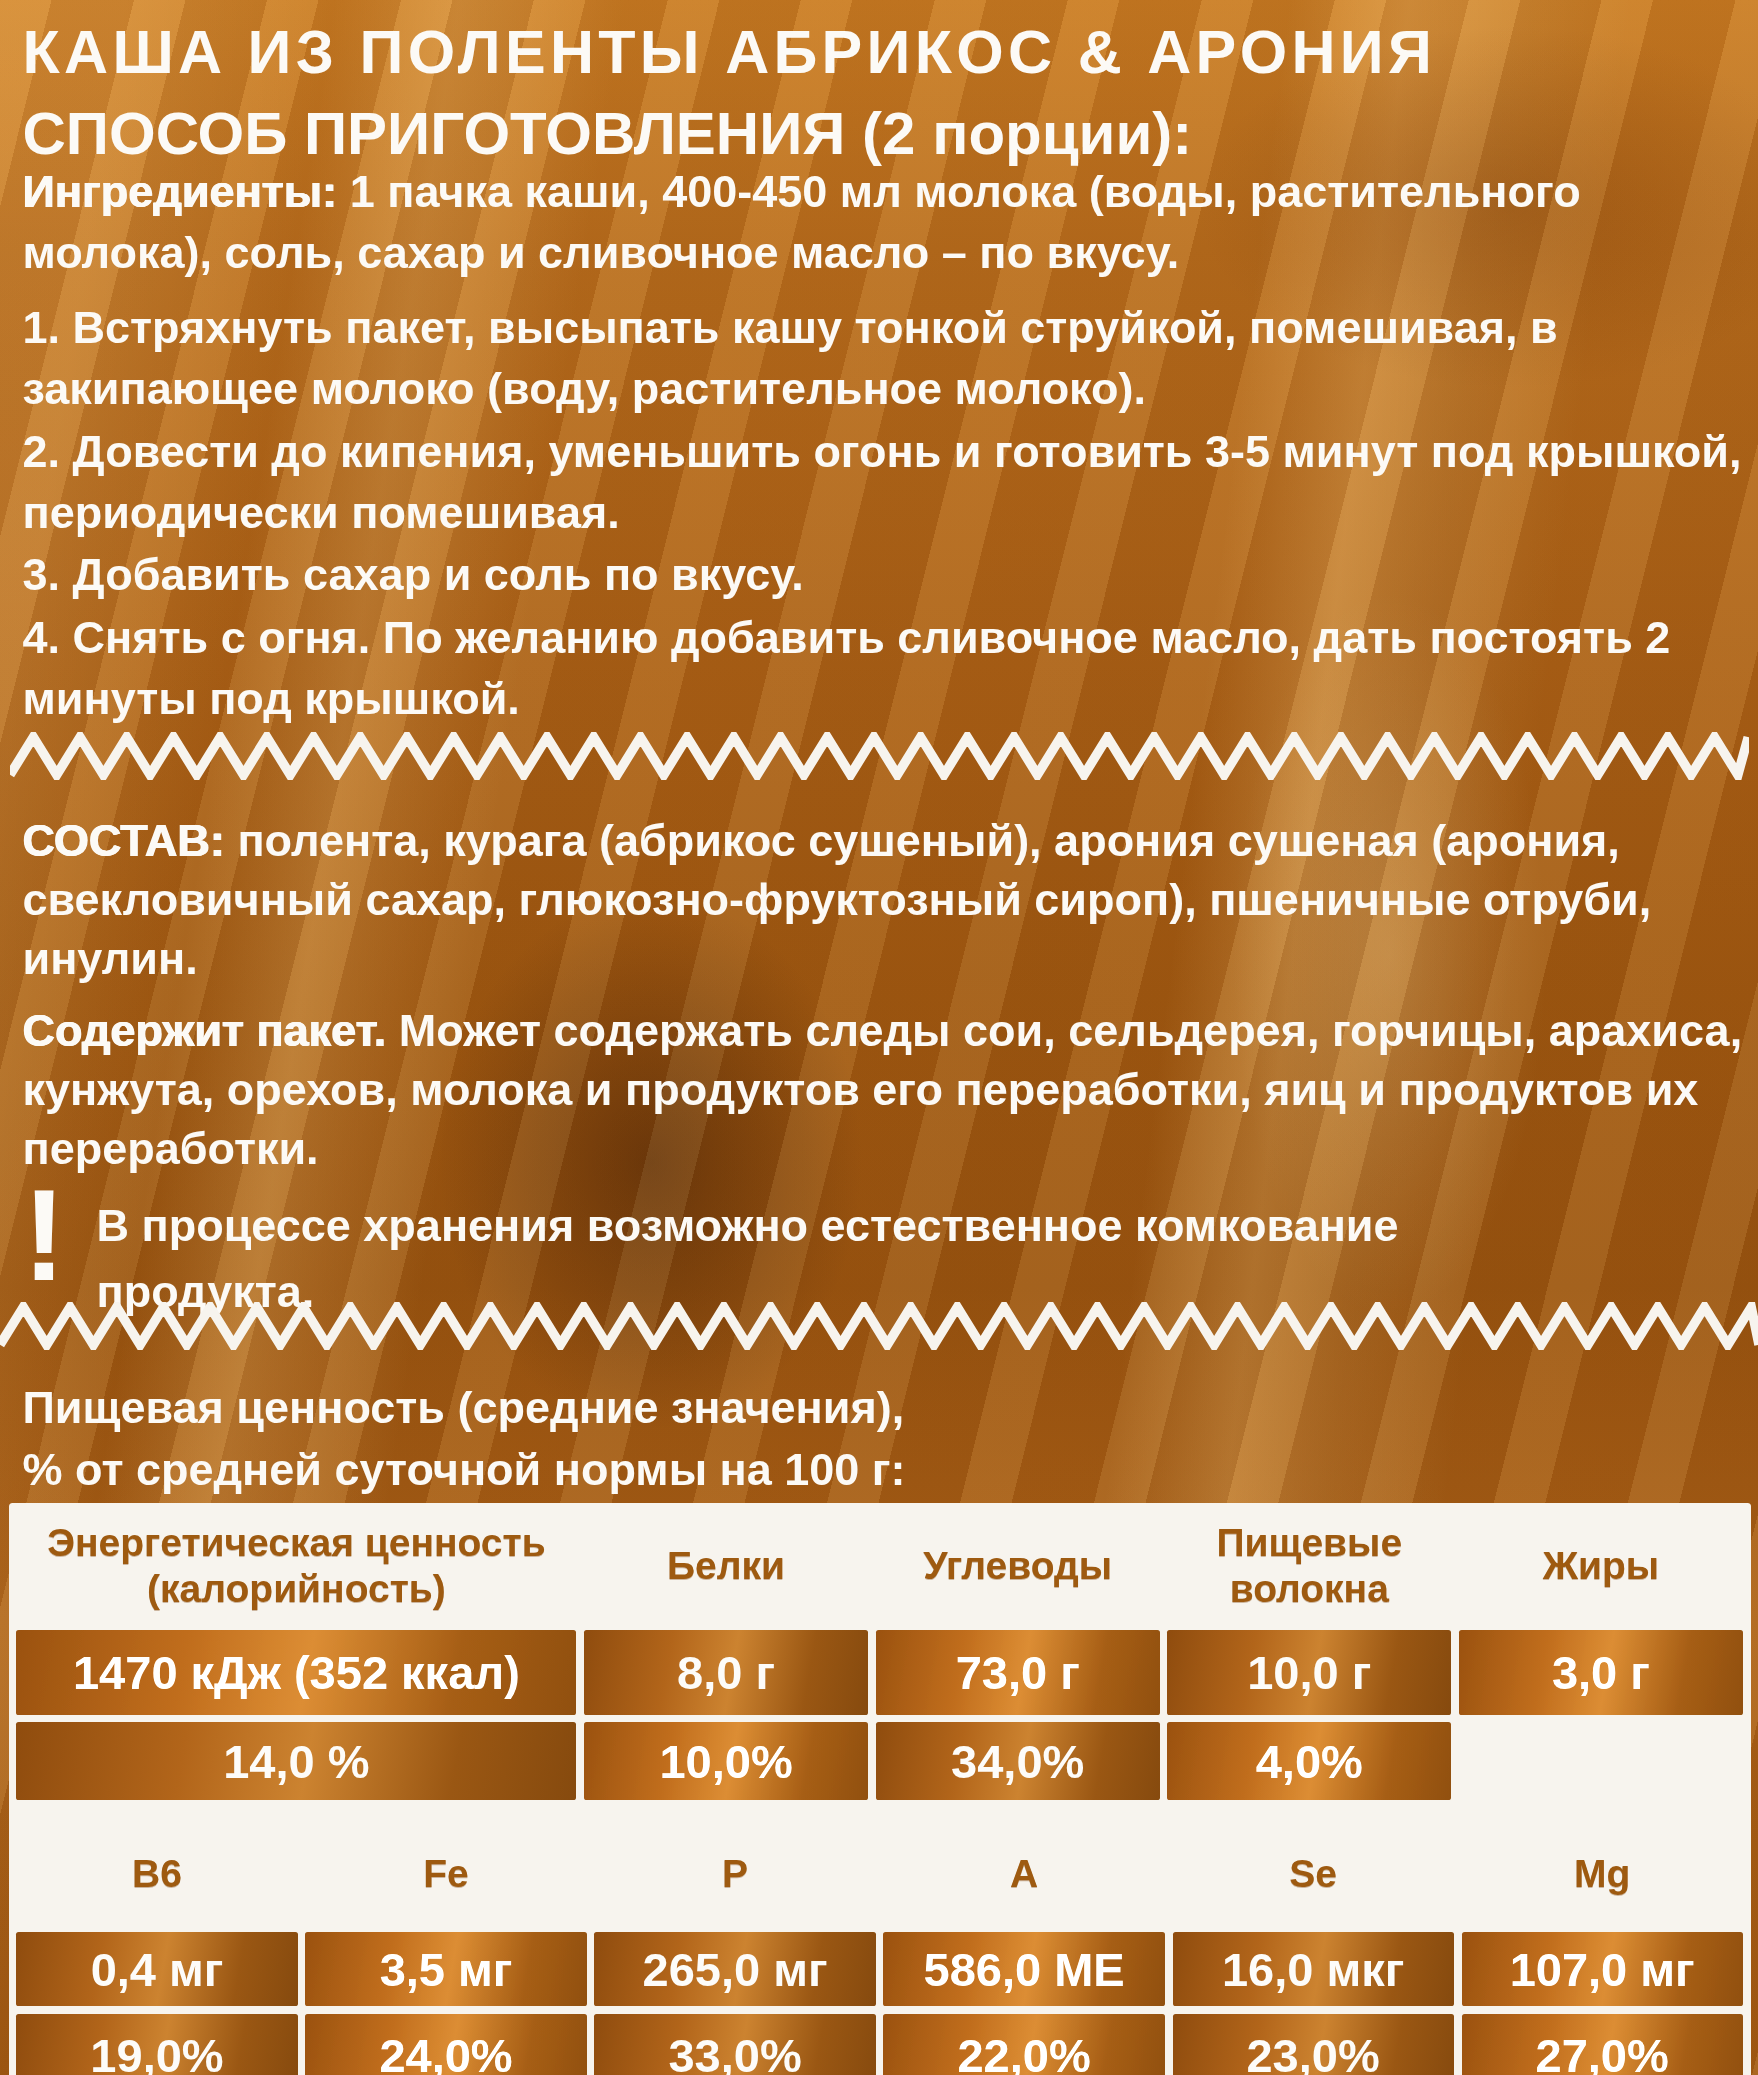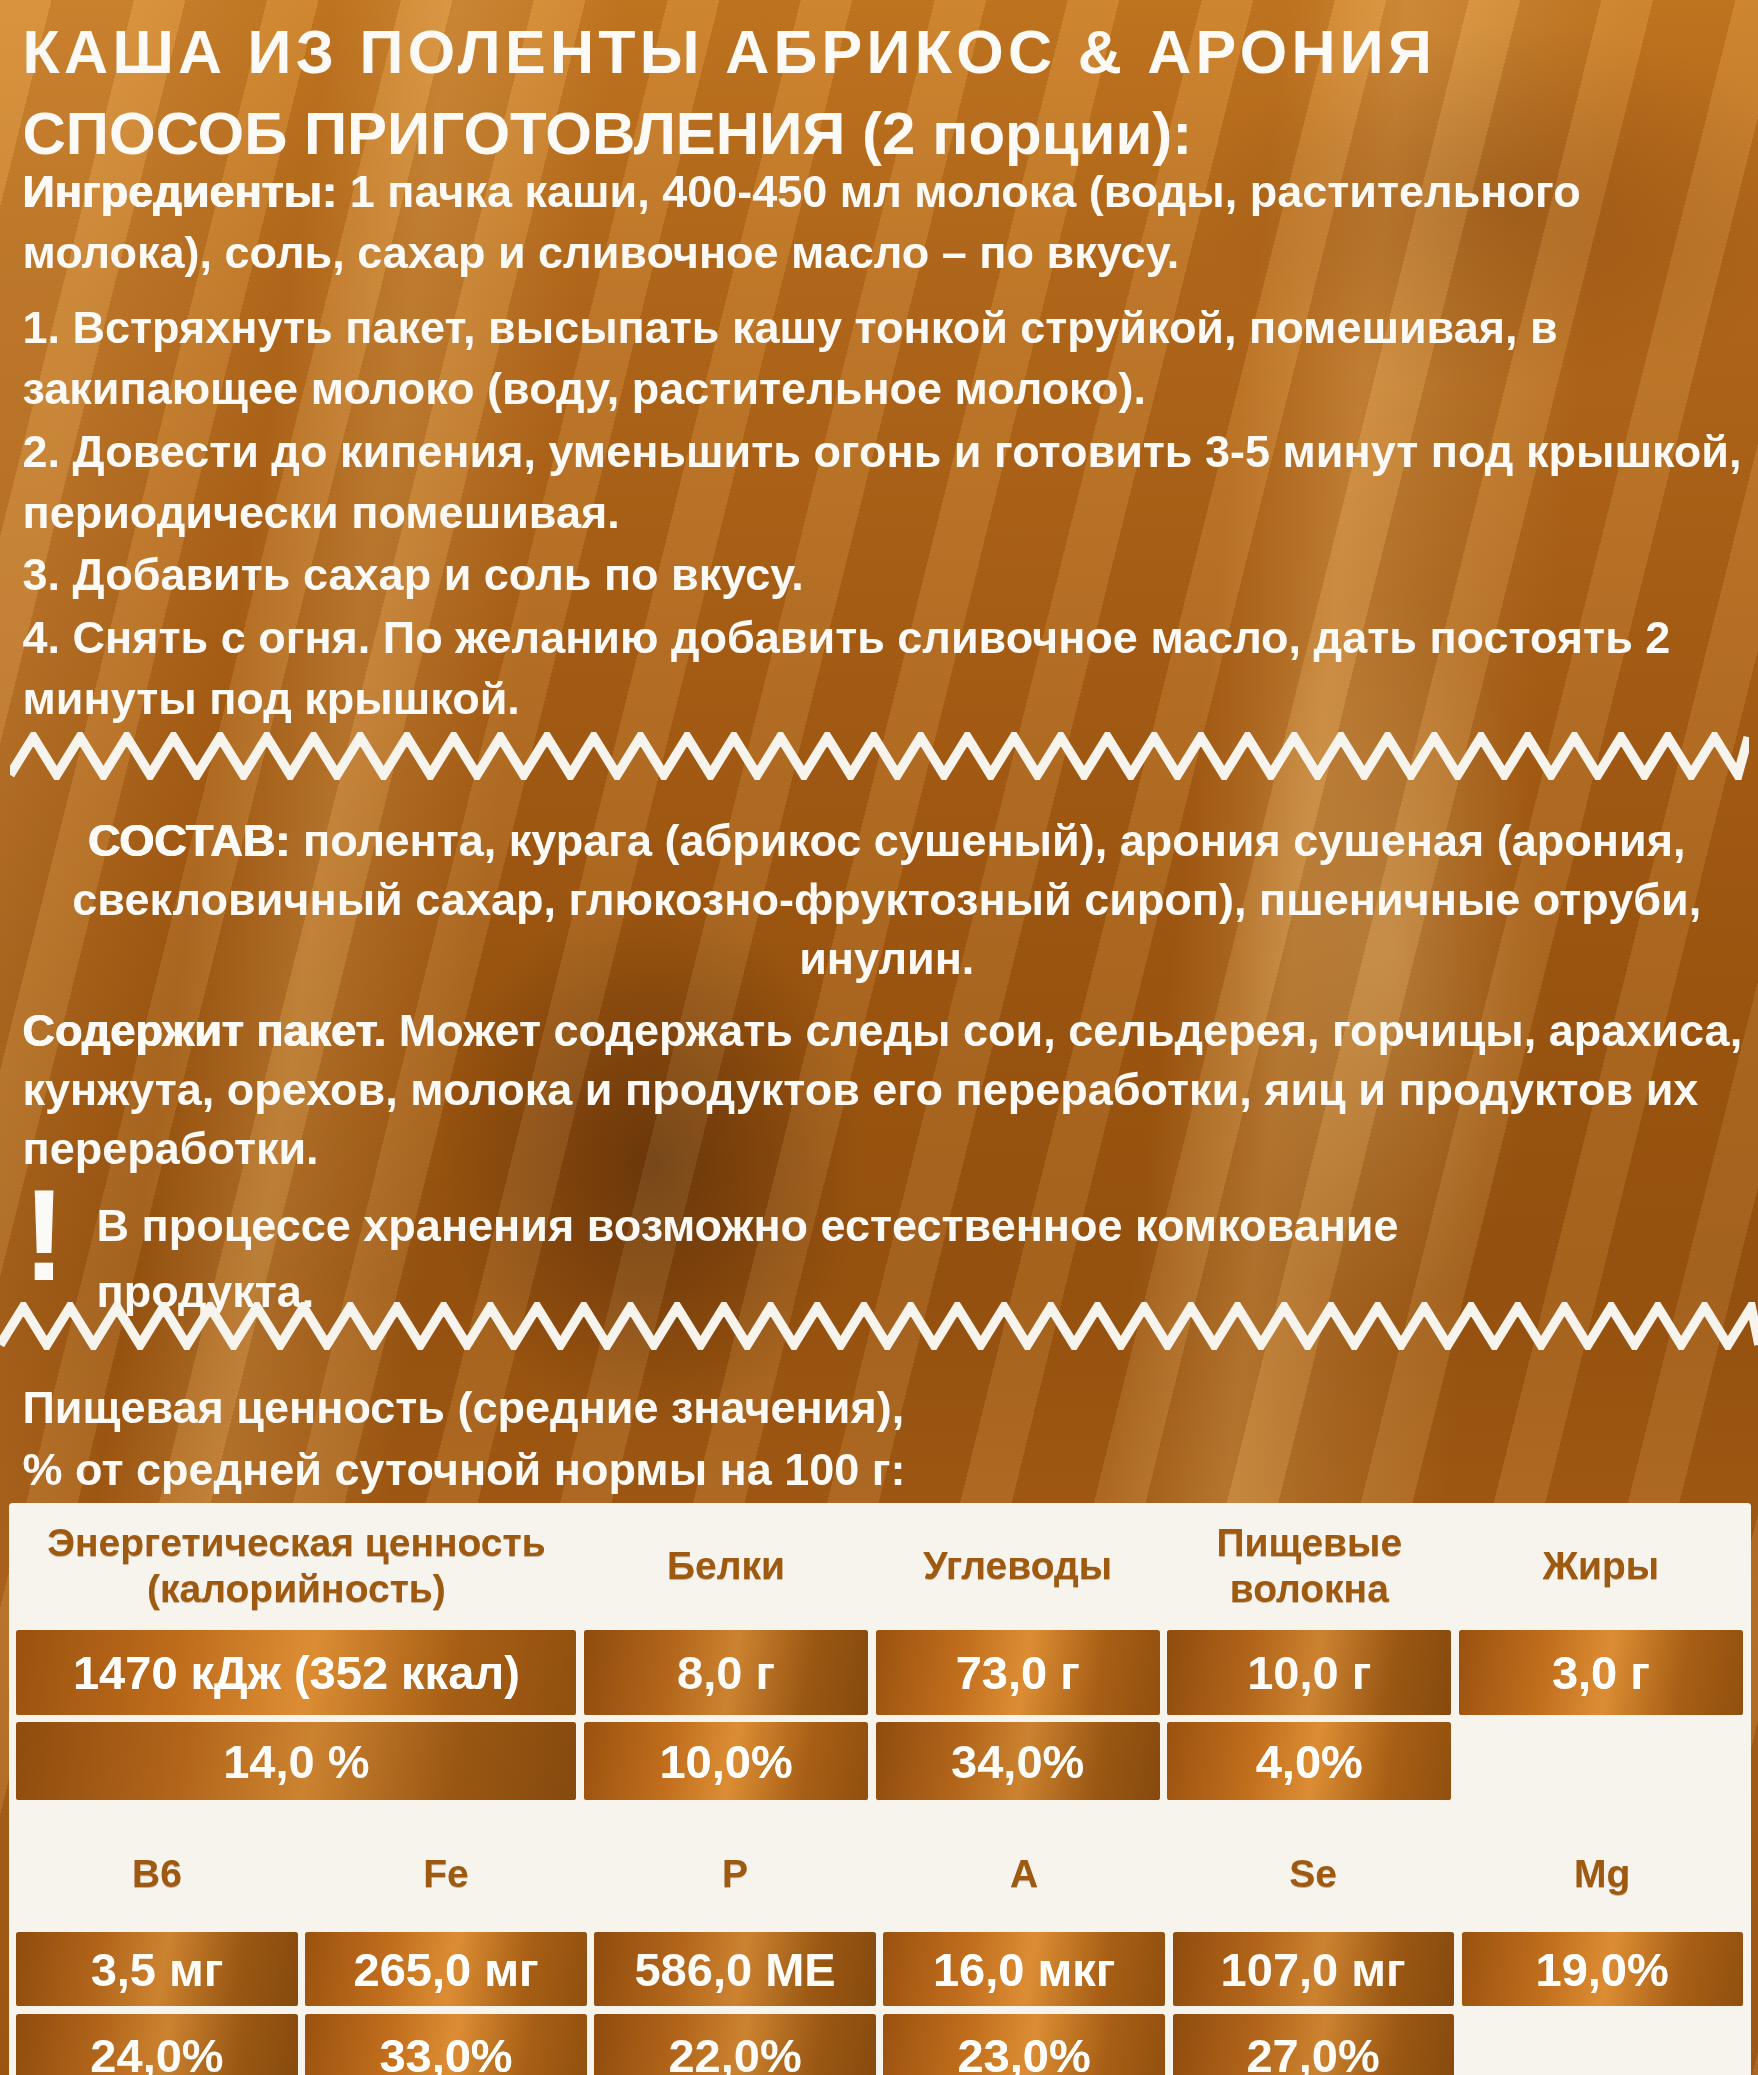--- a/index.html
+++ b/index.html
@@ -25,21 +25,21 @@
   .title{top:17.3px;font-size:61px;letter-spacing:4.3px;white-space:nowrap;}
   .h2{top:99px;font-size:60px;letter-spacing:0px;}
   .para{font-size:45px;line-height:61px;}
   .ingredients{top:161px;}
   .steps{top:297px;}
   .steps p{margin:0 0 1.7px 0;}
   .zig{position:absolute;left:10.4px;right:10.4px;height:48px;z-index:2;}
   .zig svg{width:100%;height:100%;display:block;}
   .zig1{top:732px;}
   .zig2{top:1302px;left:0;right:0;}
-  .composition{top:811px;line-height:59px;text-align:center;}
+  .composition{top:811px;line-height:59px;}
   .allergens{top:1001px;line-height:59px;}
   .warning{top:1183px;display:flex;align-items:flex-start;}
   .bang{font-size:130px;line-height:104px;width:74px;flex:0 0 74px;}
   .warning .wtext{max-width:1323px;line-height:66px;padding-top:10.4px;}
   .lead{text-shadow:0.6px 0 currentColor,-0.6px 0 currentColor;}
   .nutr-intro{top:1377px;line-height:62px;}
   
   .ntable{position:absolute;left:8.6px;top:1503px;width:1742px;z-index:3;
     background:#f7f4ee;padding:7.8px;box-sizing:border-box;border-radius:3.5px;}
   .grid{display:grid;gap:7.8px;}
@@ -134,20 +134,21 @@
     </div>
 
     <div class="grid gmicro">
       <div class="cell hcell">B6</div>
       <div class="cell hcell">Fe</div>
       <div class="cell hcell">P</div>
       <div class="cell hcell">A</div>
       <div class="cell hcell">Se</div>
       <div class="cell hcell">Mg</div>
 
+      <div class="cell vcell">0,4 мг</div>
       <div class="cell vcell">3,5 мг</div>
       <div class="cell vcell">265,0 мг</div>
       <div class="cell vcell">586,0 МЕ</div>
       <div class="cell vcell">16,0 мкг</div>
       <div class="cell vcell">107,0 мг</div>
 
       <div class="cell vcell">19,0%</div>
       <div class="cell vcell">24,0%</div>
       <div class="cell vcell">33,0%</div>
       <div class="cell vcell">22,0%</div>

